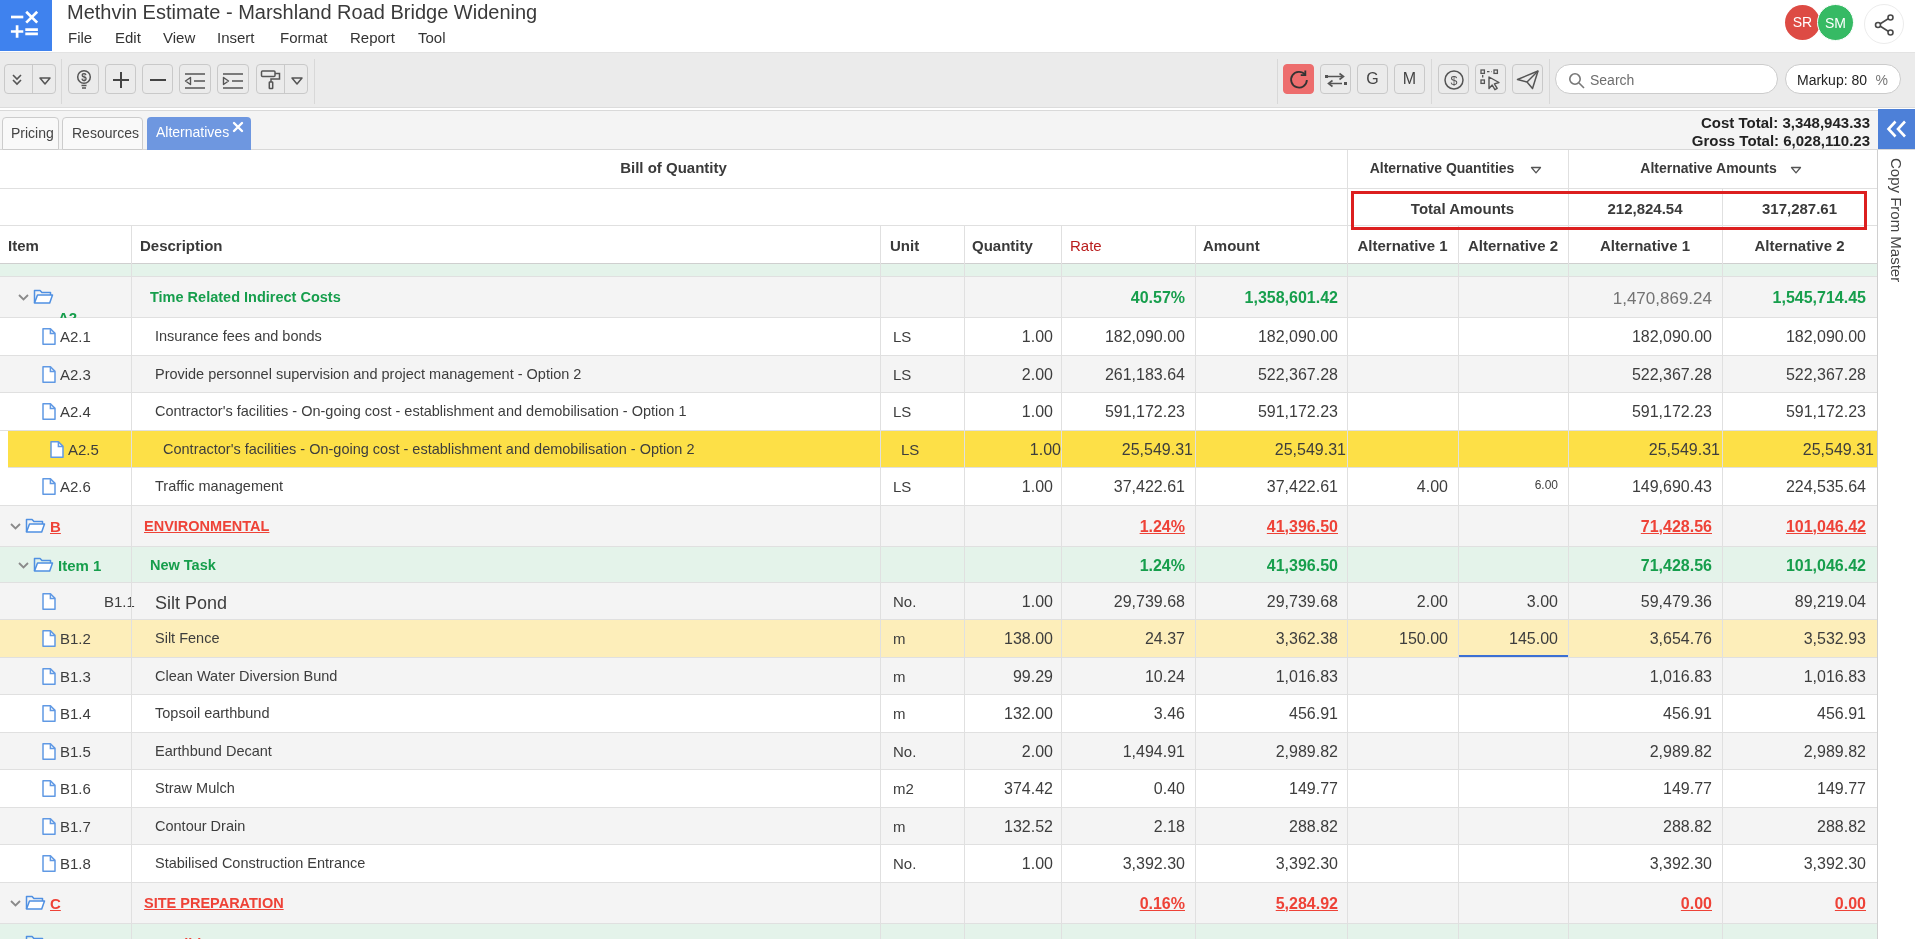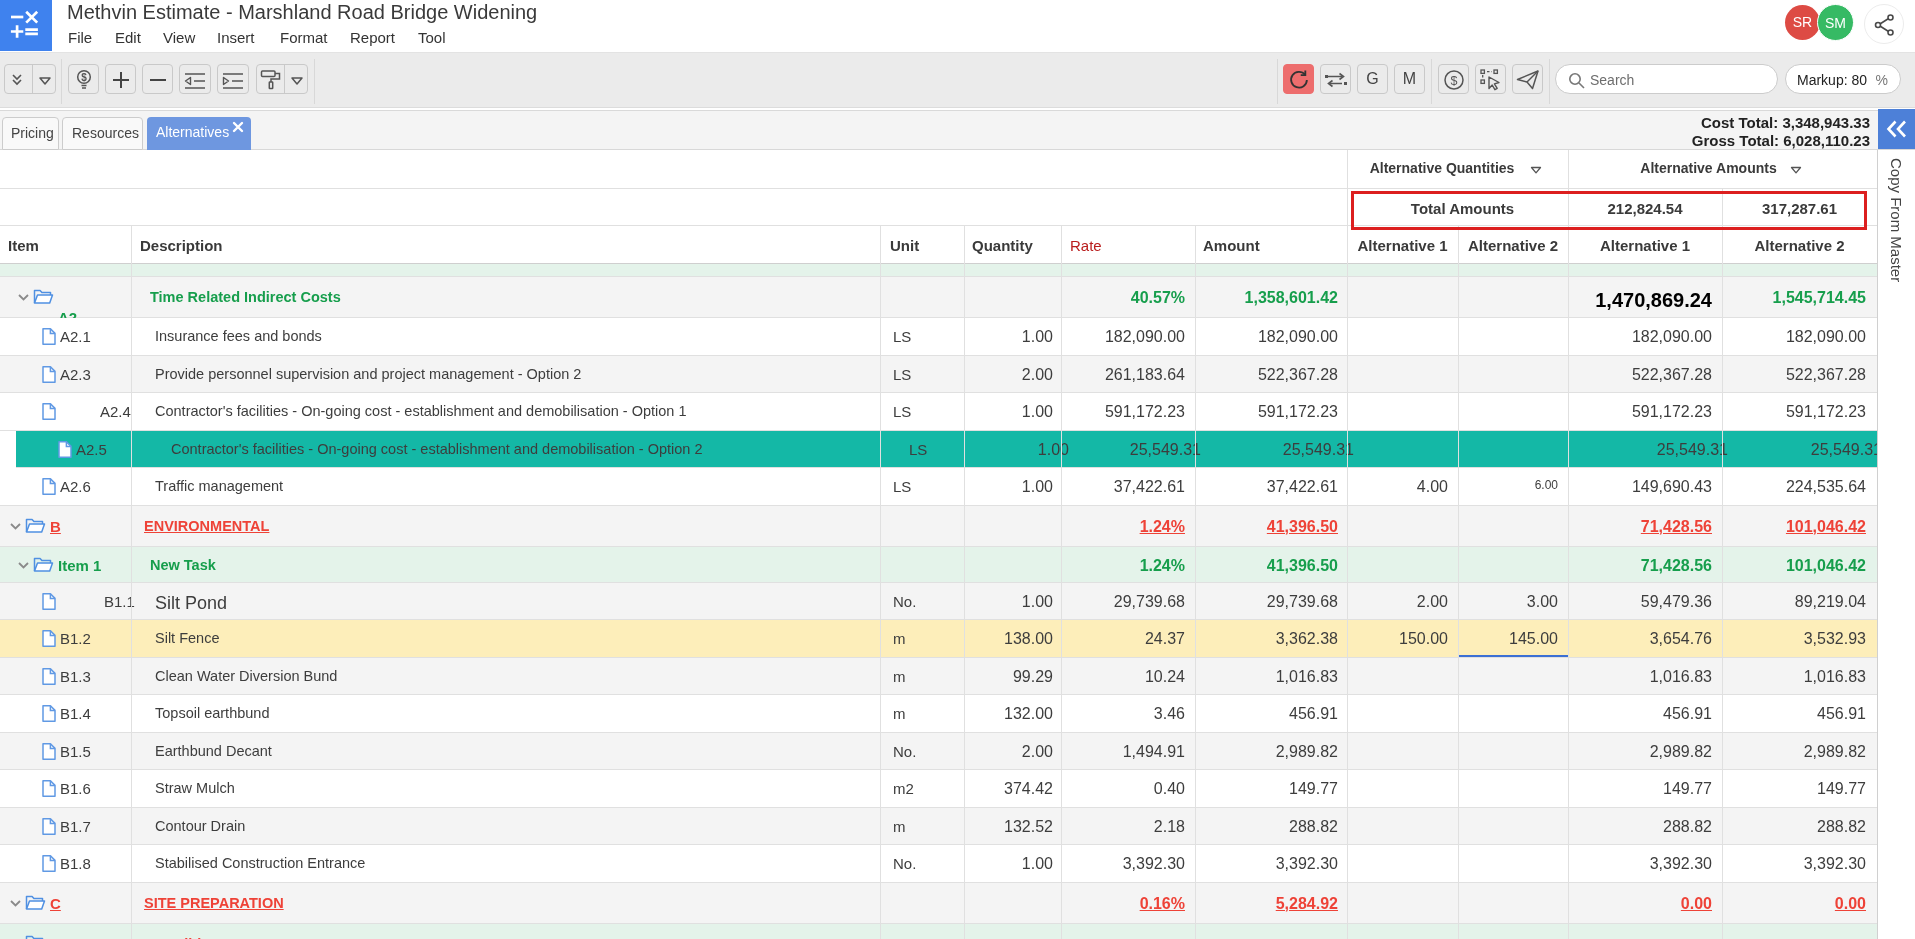--- a/index.html
+++ b/index.html
@@ -154,20 +154,21 @@
       <svg width="12" height="12" viewBox="0 0 12 12" style="position:absolute;left:85px;top:4px">
         <path d="M2 2 L10 10 M10 2 L2 10" stroke="#fff" stroke-width="2.4" stroke-linecap="round"></path>
       </svg>
     </div>
     <span style="position:absolute;right:45px;top:3px;font-weight:700;font-size:15px;color:#222">Cost Total: 3,348,943.33</span>
     <span style="position:absolute;right:45px;top:21px;font-weight:700;font-size:15px;color:#222">Gross Total: 6,028,110.23</span>
   </div>
 <div style="position:absolute;left:0;top:150px;width:1877px;height:789px;background:#fff;overflow:hidden">
 </div>
 <div style="position:absolute;left:0;top:150px;width:1877px;height:38.5px;background:#fff;border-bottom:1px solid #e0e0e0;box-sizing:border-box">
+    <span style="position:absolute;left:0;width:1347px;text-align:center;top:9px;font-weight:700;font-size:15px;color:#3a3a3a">Bill of Quantity</span>
     <span style="position:absolute;left:1347px;width:190px;text-align:center;top:10px;font-weight:700;font-size:14px;color:#3a3a3a">Alternative Quantities</span>
     <svg style="position:absolute;left:1530px;top:16px" width="12" height="8" viewBox="0 0 12 8">
       <path d="M1.5 1.5 h9 L6 6.8 z" fill="none" stroke="#555" stroke-width="1.3" stroke-linejoin="round"></path>
     </svg>
     <span style="position:absolute;left:1568px;width:281px;text-align:center;top:10px;font-weight:700;font-size:14px;color:#3a3a3a">Alternative Amounts</span>
     <svg style="position:absolute;left:1790px;top:16px" width="12" height="8" viewBox="0 0 12 8">
       <path d="M1.5 1.5 h9 L6 6.8 z" fill="none" stroke="#555" stroke-width="1.3" stroke-linejoin="round"></path>
     </svg>
     <div style="position:absolute;left:1347px;top:0;width:1px;height:38.5px;background:#e0e0e0"></div>
     <div style="position:absolute;left:1568px;top:0;width:1px;height:38.5px;background:#e0e0e0"></div>
@@ -209,21 +210,21 @@
       <polyline points="1,1 5.5,5.5 10,1" fill="none" stroke="#8a8a8a" stroke-width="1.8"></polyline>
     </svg>
     <svg style="position:absolute;left:33px;top:12px" width="21" height="16" viewBox="0 0 21 16">
       <path d="M1.5 14 V1.5 h5.6 l1.8 2 h8.6 v2.6" fill="none" stroke="#4f90e2" stroke-width="1.5" stroke-linejoin="round"></path>
       <path d="M1.5 14 L4.5 6.1 h15 l-2.8 7.9 z" fill="#fff" stroke="#4f90e2" stroke-width="1.5" stroke-linejoin="round"></path>
     </svg>
     <span style="position:absolute;left:58px;top:12px;font-weight:700;color:#169e4c;margin-top:20px;">A2</span>
     <span style="position:absolute;left:150px;top:12px;font-weight:700;color:#169e4c;font-size:14.5px">Time Related Indirect Costs</span>
     <span style="position:absolute;right:692px;top:12px;color:#169e4c;font-weight:700;font-size:16px">40.57%</span>
     <span style="position:absolute;right:539px;top:12px;color:#169e4c;font-weight:700;font-size:16px">1,358,601.42</span>
-    <span style="position:absolute;right:165px;top:12px;color:#000000;font-weight:700;font-size:20px">1,470,869.24</span>
+    <span style="position:absolute;right:165px;top:12px;color:#737373;font-weight:400;font-size:17px">1,470,869.24</span>
     <span style="position:absolute;right:11px;top:12px;color:#169e4c;font-weight:700;font-size:16px">1,545,714.45</span>
   </div>
 <div style="position:absolute;left:0;top:318px;width:1877px;height:37.5px;background:#ffffff;border-bottom:1px solid #e0e0e0;box-sizing:border-box">
     <svg style="position:absolute;left:42px;top:10px" width="14" height="17" viewBox="0 0 14 17">
       <path d="M1 .8 h7.4 L13 5.4 V16.2 H1 z" fill="#fff" stroke="#6099e4" stroke-width="1.5" stroke-linejoin="round"></path>
       <path d="M8.4 .8 v4.6 H13" fill="none" stroke="#6099e4" stroke-width="1.5"></path>
     </svg>
     <span style="position:absolute;left:60px;top:10px;color:#3d3d3d;">A2.1</span>
     <span style="position:absolute;left:155px;top:10px;color:#3d3d3d;font-size:14.5px">Insurance fees and bonds</span>
     <span style="position:absolute;left:893px;top:10px;color:#3d3d3d;">LS</span>
@@ -245,30 +246,30 @@
     <span style="position:absolute;right:692px;top:10px;color:#3d3d3d;font-size:16px">261,183.64</span>
     <span style="position:absolute;right:539px;top:10px;color:#3d3d3d;font-size:16px">522,367.28</span>
     <span style="position:absolute;right:165px;top:10px;color:#3d3d3d;font-size:16px">522,367.28</span>
     <span style="position:absolute;right:11px;top:10px;color:#3d3d3d;font-size:16px">522,367.28</span>
   </div>
 <div style="position:absolute;left:0;top:393px;width:1877px;height:37.5px;background:#ffffff;border-bottom:1px solid #e0e0e0;box-sizing:border-box">
     <svg style="position:absolute;left:42px;top:10px" width="14" height="17" viewBox="0 0 14 17">
       <path d="M1 .8 h7.4 L13 5.4 V16.2 H1 z" fill="#fff" stroke="#6099e4" stroke-width="1.5" stroke-linejoin="round"></path>
       <path d="M8.4 .8 v4.6 H13" fill="none" stroke="#6099e4" stroke-width="1.5"></path>
     </svg>
-    <span style="position:absolute;left:60px;top:10px;color:#3d3d3d;margin-left:40px;">A2.4</span>
+    <span style="position:absolute;left:60px;top:10px;color:#3d3d3d;">A2.4</span>
     <span style="position:absolute;left:155px;top:10px;color:#3d3d3d;font-size:14.5px">Contractor's facilities - On-going cost - establishment and demobilisation - Option 1</span>
     <span style="position:absolute;left:893px;top:10px;color:#3d3d3d;">LS</span>
     <span style="position:absolute;right:824px;top:10px;color:#3d3d3d;font-size:16px">1.00</span>
     <span style="position:absolute;right:692px;top:10px;color:#3d3d3d;font-size:16px">591,172.23</span>
     <span style="position:absolute;right:539px;top:10px;color:#3d3d3d;font-size:16px">591,172.23</span>
     <span style="position:absolute;right:165px;top:10px;color:#3d3d3d;font-size:16px">591,172.23</span>
     <span style="position:absolute;right:11px;top:10px;color:#3d3d3d;font-size:16px">591,172.23</span>
   </div>
-<div style="position:absolute;left:16px;top:430.5px;width:1877px;height:37.5px;background:#14b8a6;border-bottom:1px solid #e0e0e0;box-sizing:border-box">
+<div style="position:absolute;left:8px;top:430.5px;width:1877px;height:37.5px;background:#fde047;border-bottom:1px solid #e0e0e0;box-sizing:border-box">
     <svg style="position:absolute;left:42px;top:10px" width="14" height="17" viewBox="0 0 14 17">
       <path d="M1 .8 h7.4 L13 5.4 V16.2 H1 z" fill="#fff" stroke="#6099e4" stroke-width="1.5" stroke-linejoin="round"></path>
       <path d="M8.4 .8 v4.6 H13" fill="none" stroke="#6099e4" stroke-width="1.5"></path>
     </svg>
     <span style="position:absolute;left:60px;top:10px;color:#3d3d3d;">A2.5</span>
     <span style="position:absolute;left:155px;top:10px;color:#3d3d3d;font-size:14.5px">Contractor's facilities - On-going cost - establishment and demobilisation - Option 2</span>
     <span style="position:absolute;left:893px;top:10px;color:#3d3d3d;">LS</span>
     <span style="position:absolute;right:824px;top:10px;color:#3d3d3d;font-size:16px">1.00</span>
     <span style="position:absolute;right:692px;top:10px;color:#3d3d3d;font-size:16px">25,549.31</span>
     <span style="position:absolute;right:539px;top:10px;color:#3d3d3d;font-size:16px">25,549.31</span>

